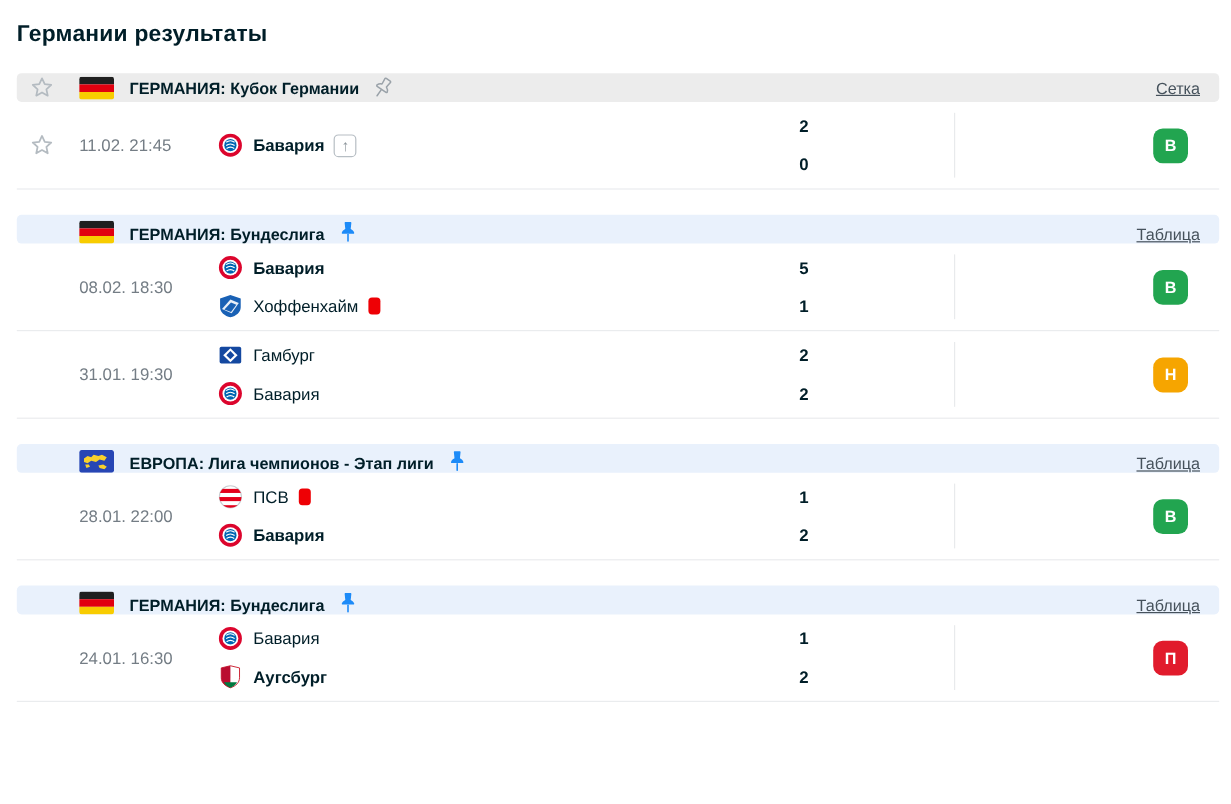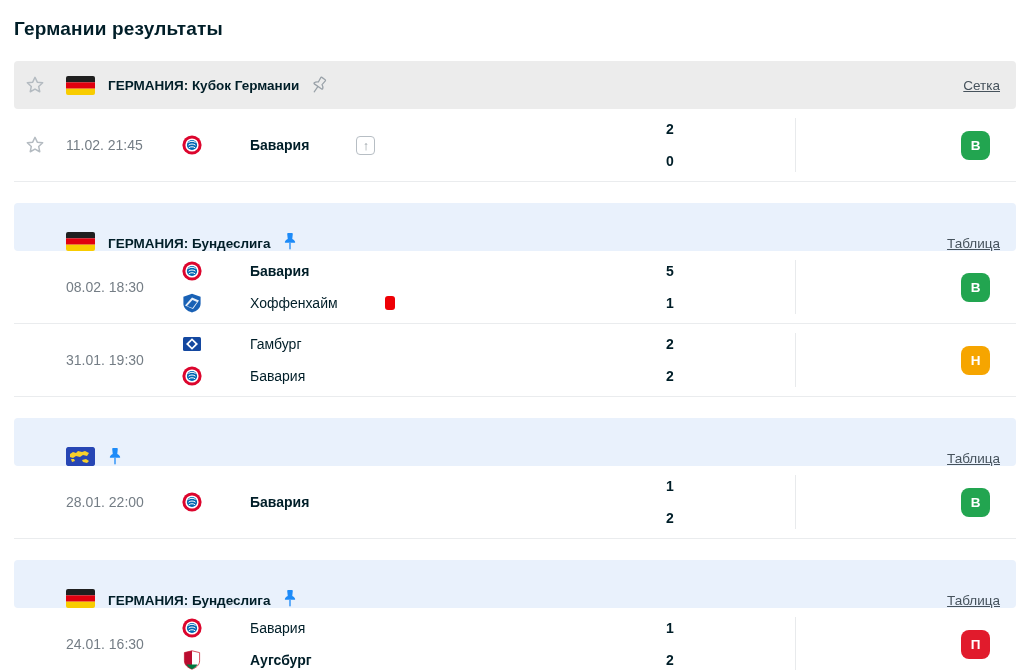--- a/index.html
+++ b/index.html
@@ -2,36 +2,36 @@
 <html><head>
 <meta charset="utf-8">
 <style>
   html,body{margin:0;padding:0;background:#fff;}
   body{font-family:"Liberation Sans",sans-serif;color:#001e28;}
   .page{width:1026px;height:670px;overflow:hidden;background:#fff;}
   .page-title{padding:18px 0 0 14px;font-size:19px;font-weight:700;letter-spacing:.2px;}
 
   .section{margin-top:21px;}
   .section:first-of-type{margin-top:24px;}
-  .section-header{height:48px;margin:0 10px 0 14px;border-radius:4px;display:flex;align-items:center;padding:0 16px 0 10px;}
+  .section-header{height:24px;margin:0 10px 0 14px;border-radius:4px;display:flex;align-items:center;padding:0 16px 0 10px;}
   .section-header.grey{background:#ececec;}
   .section-header.blue{background:#e9f1fc;align-items:flex-end;}
   .star-slot{width:42px;display:flex;align-items:center;}
   .star-icon{width:22px;height:22px;cursor:pointer;}
   .flag{width:29px;height:19px;border-radius:2px;flex:none;}
   .header-title{margin-left:13px;font-size:13.5px;font-weight:700;}
   .pin{width:20px;height:20px;margin-left:10px;cursor:pointer;}
   .pin.outline{transform:rotate(35deg);}
   .header-link{margin-left:auto;font-size:13.5px;color:#46525c;text-decoration:underline;cursor:pointer;}
 
   .match-row{height:72px;margin:0 10px 0 14px;border-bottom:1px solid #eaecee;display:flex;align-items:center;cursor:pointer;}
   .row-star-slot{width:42px;padding-left:10px;display:flex;align-items:center;}
   .date-cell{width:116px;font-size:14px;color:#747d85;}
   .teams-cell{width:470px;display:flex;flex-direction:column;gap:8px;}
-  .team-line{display:flex;align-items:center;height:24px;gap:39px;}
+  .team-line{display:flex;align-items:center;height:24px;}
   .team-logo{width:20px;height:20px;margin-right:9px;flex:none;}
   .team-name{font-size:14px;}
   .team-name.winner{font-weight:700;}
   .red-card{width:10px;height:14px;background:#ee0005;border-radius:3px;margin-left:8px;flex:none;}
   .advanced-box{width:19px;height:19px;border:1.5px solid #b7bec4;border-radius:4px;color:#8d969c;margin-left:8px;
     display:flex;align-items:center;justify-content:center;font-size:13px;font-weight:700;box-sizing:border-box;}
   .scores-cell{width:36px;display:flex;flex-direction:column;gap:8px;align-items:center;font-weight:700;font-size:14px;}
   .scores-cell div{height:24px;line-height:24px;}
   .score-divider{width:1px;height:54px;background:#e8eaec;margin-left:107px;flex:none;}
   .result-cell{flex:1;display:flex;justify-content:flex-end;padding-right:26px;}
@@ -225,30 +225,38 @@
       </div>
     </div>
   </div>
 
   <div class="section">
     <div class="section-header blue">
       <div class="star-slot"></div>
       <svg class="flag">
           <use href="#sym-flag-eu"></use>
         </svg>
+      <div class="header-title">ЕВРОПА: Лига чемпионов - Этап лиги</div>
       <svg class="pin" viewBox="0 0 24 24" fill="#1d8bf8">
           <use href="#sym-pin"></use>
         </svg>
       <a class="header-link">Таблица</a>
     </div>
 
     <div class="match-row">
       <div class="row-star-slot"></div>
       <div class="date-cell">28.01. 22:00</div>
       <div class="teams-cell">
+        <div class="team-line">
+          <svg class="team-logo">
+              <use href="#sym-psv"></use>
+            </svg>
+          <span class="team-name">ПСВ</span>
+          <span class="red-card"></span>
+        </div>
         <div class="team-line">
           <svg class="team-logo">
               <use href="#sym-bayern"></use>
             </svg>
           <span class="team-name winner">Бавария</span>
         </div>
       </div>
       <div class="scores-cell">
         <div>1</div>
         <div>2</div>

